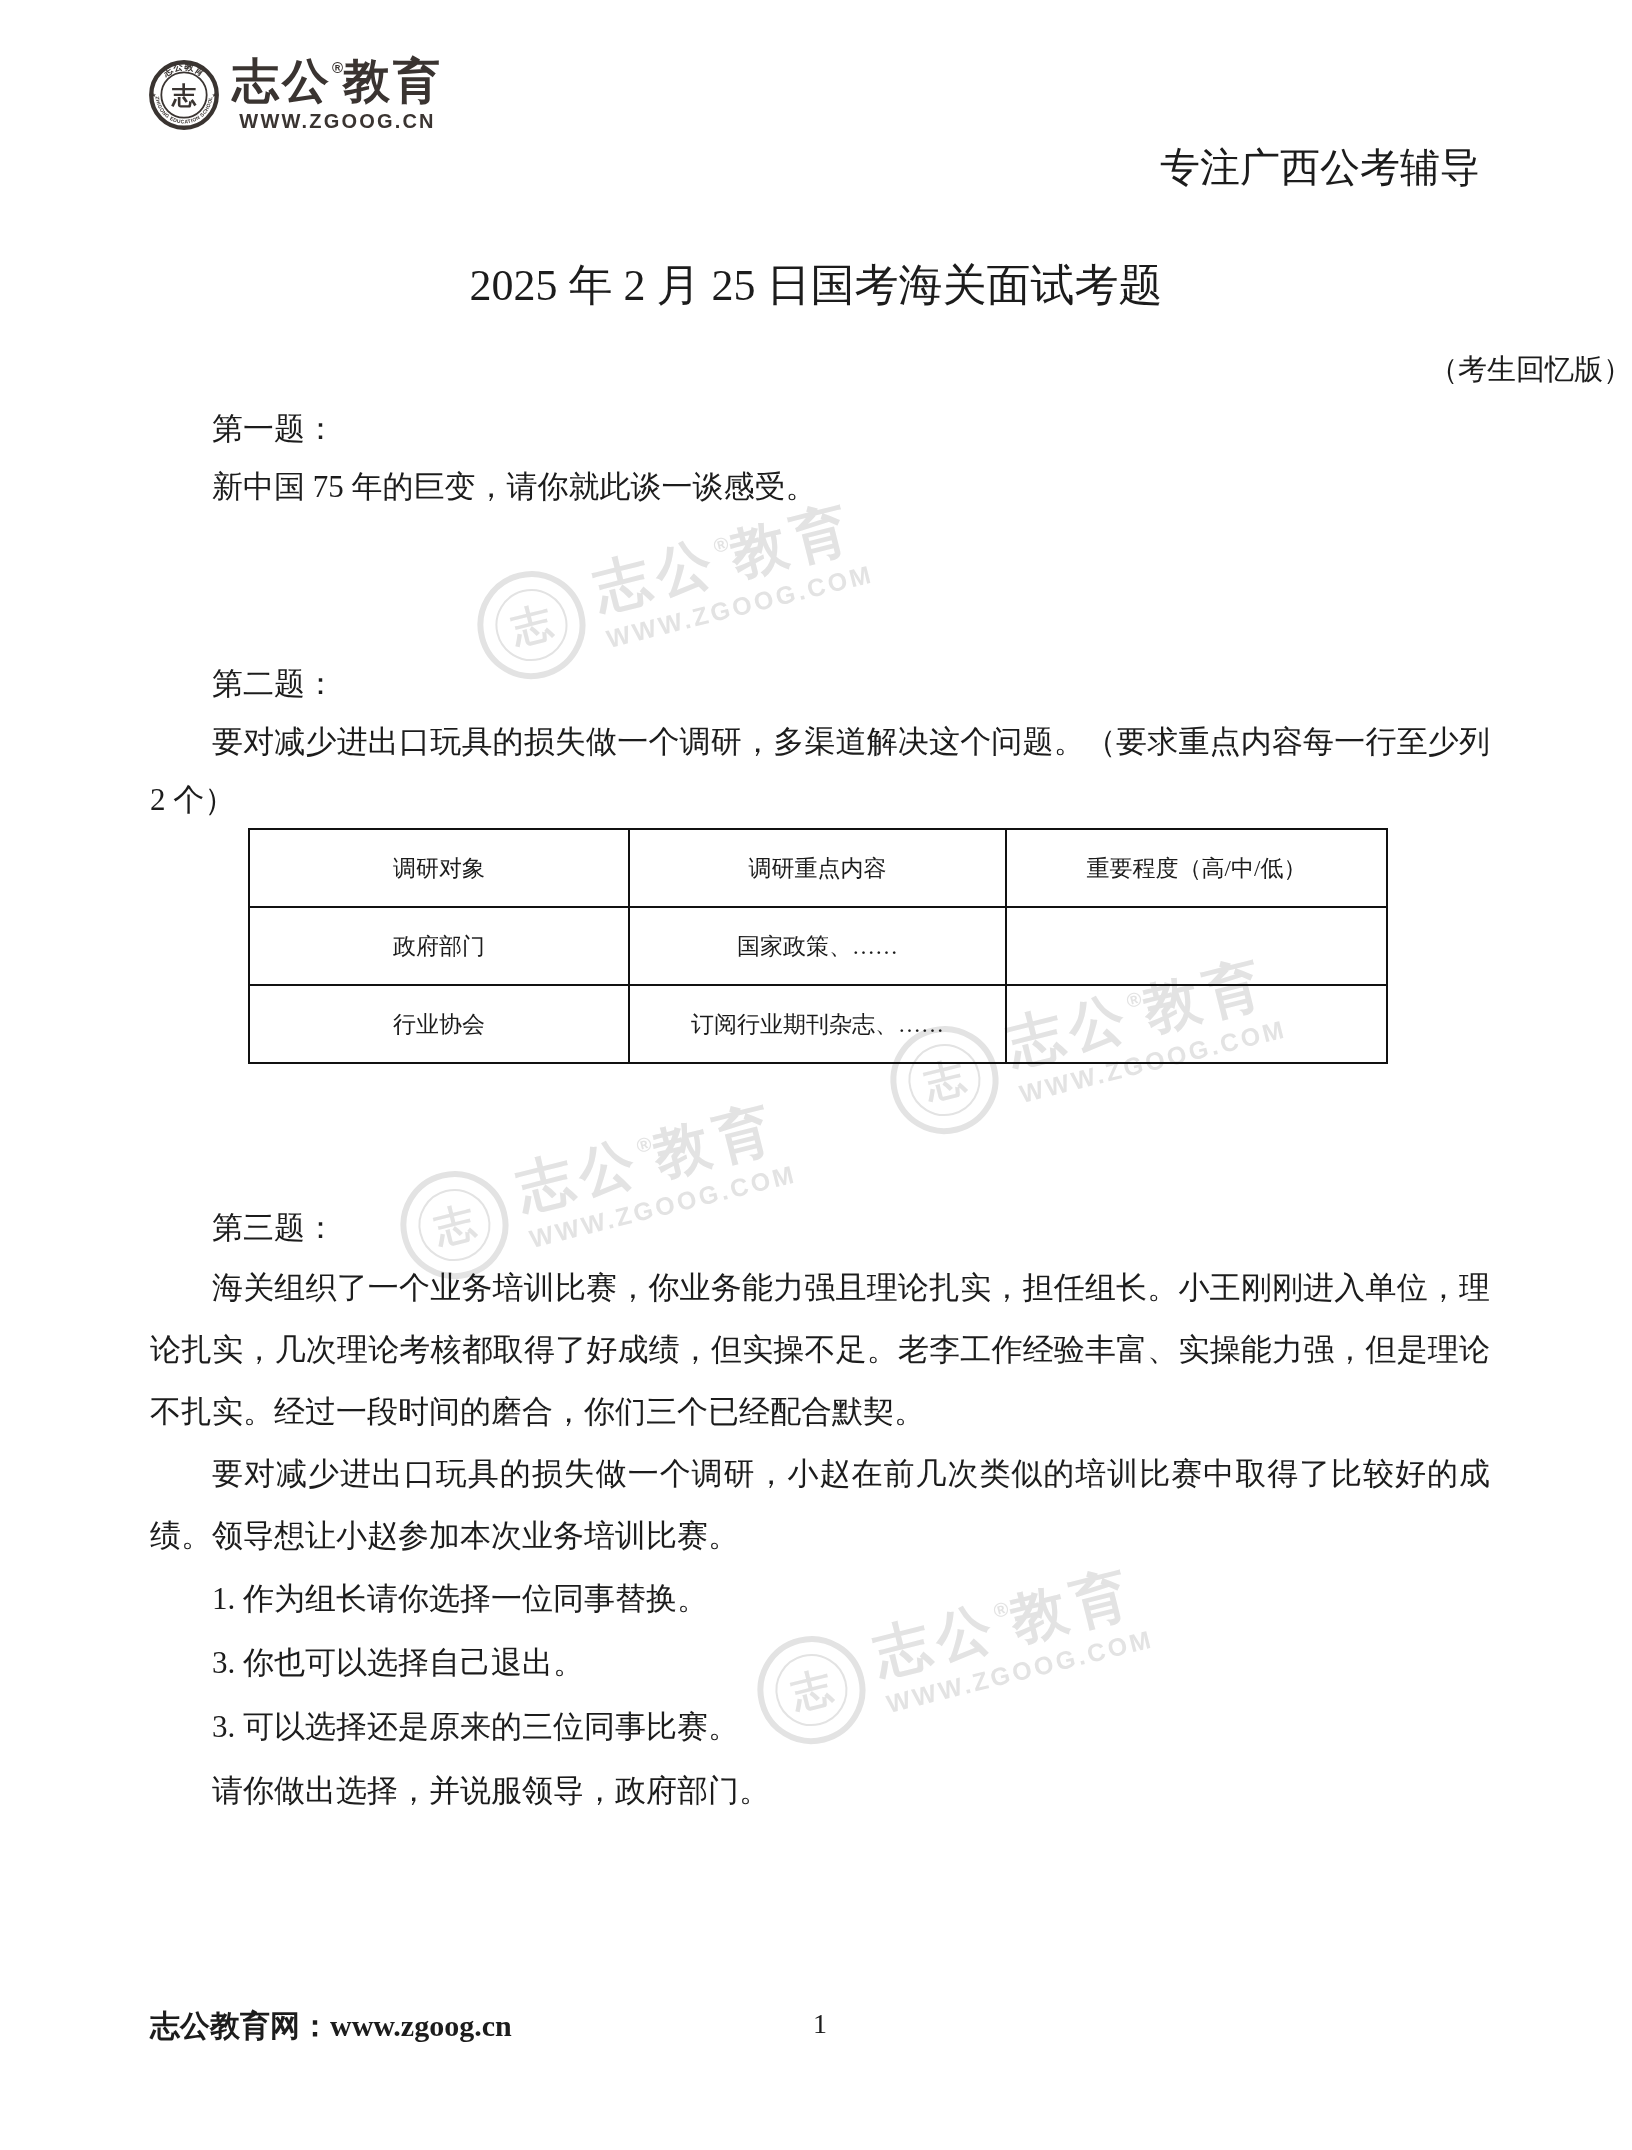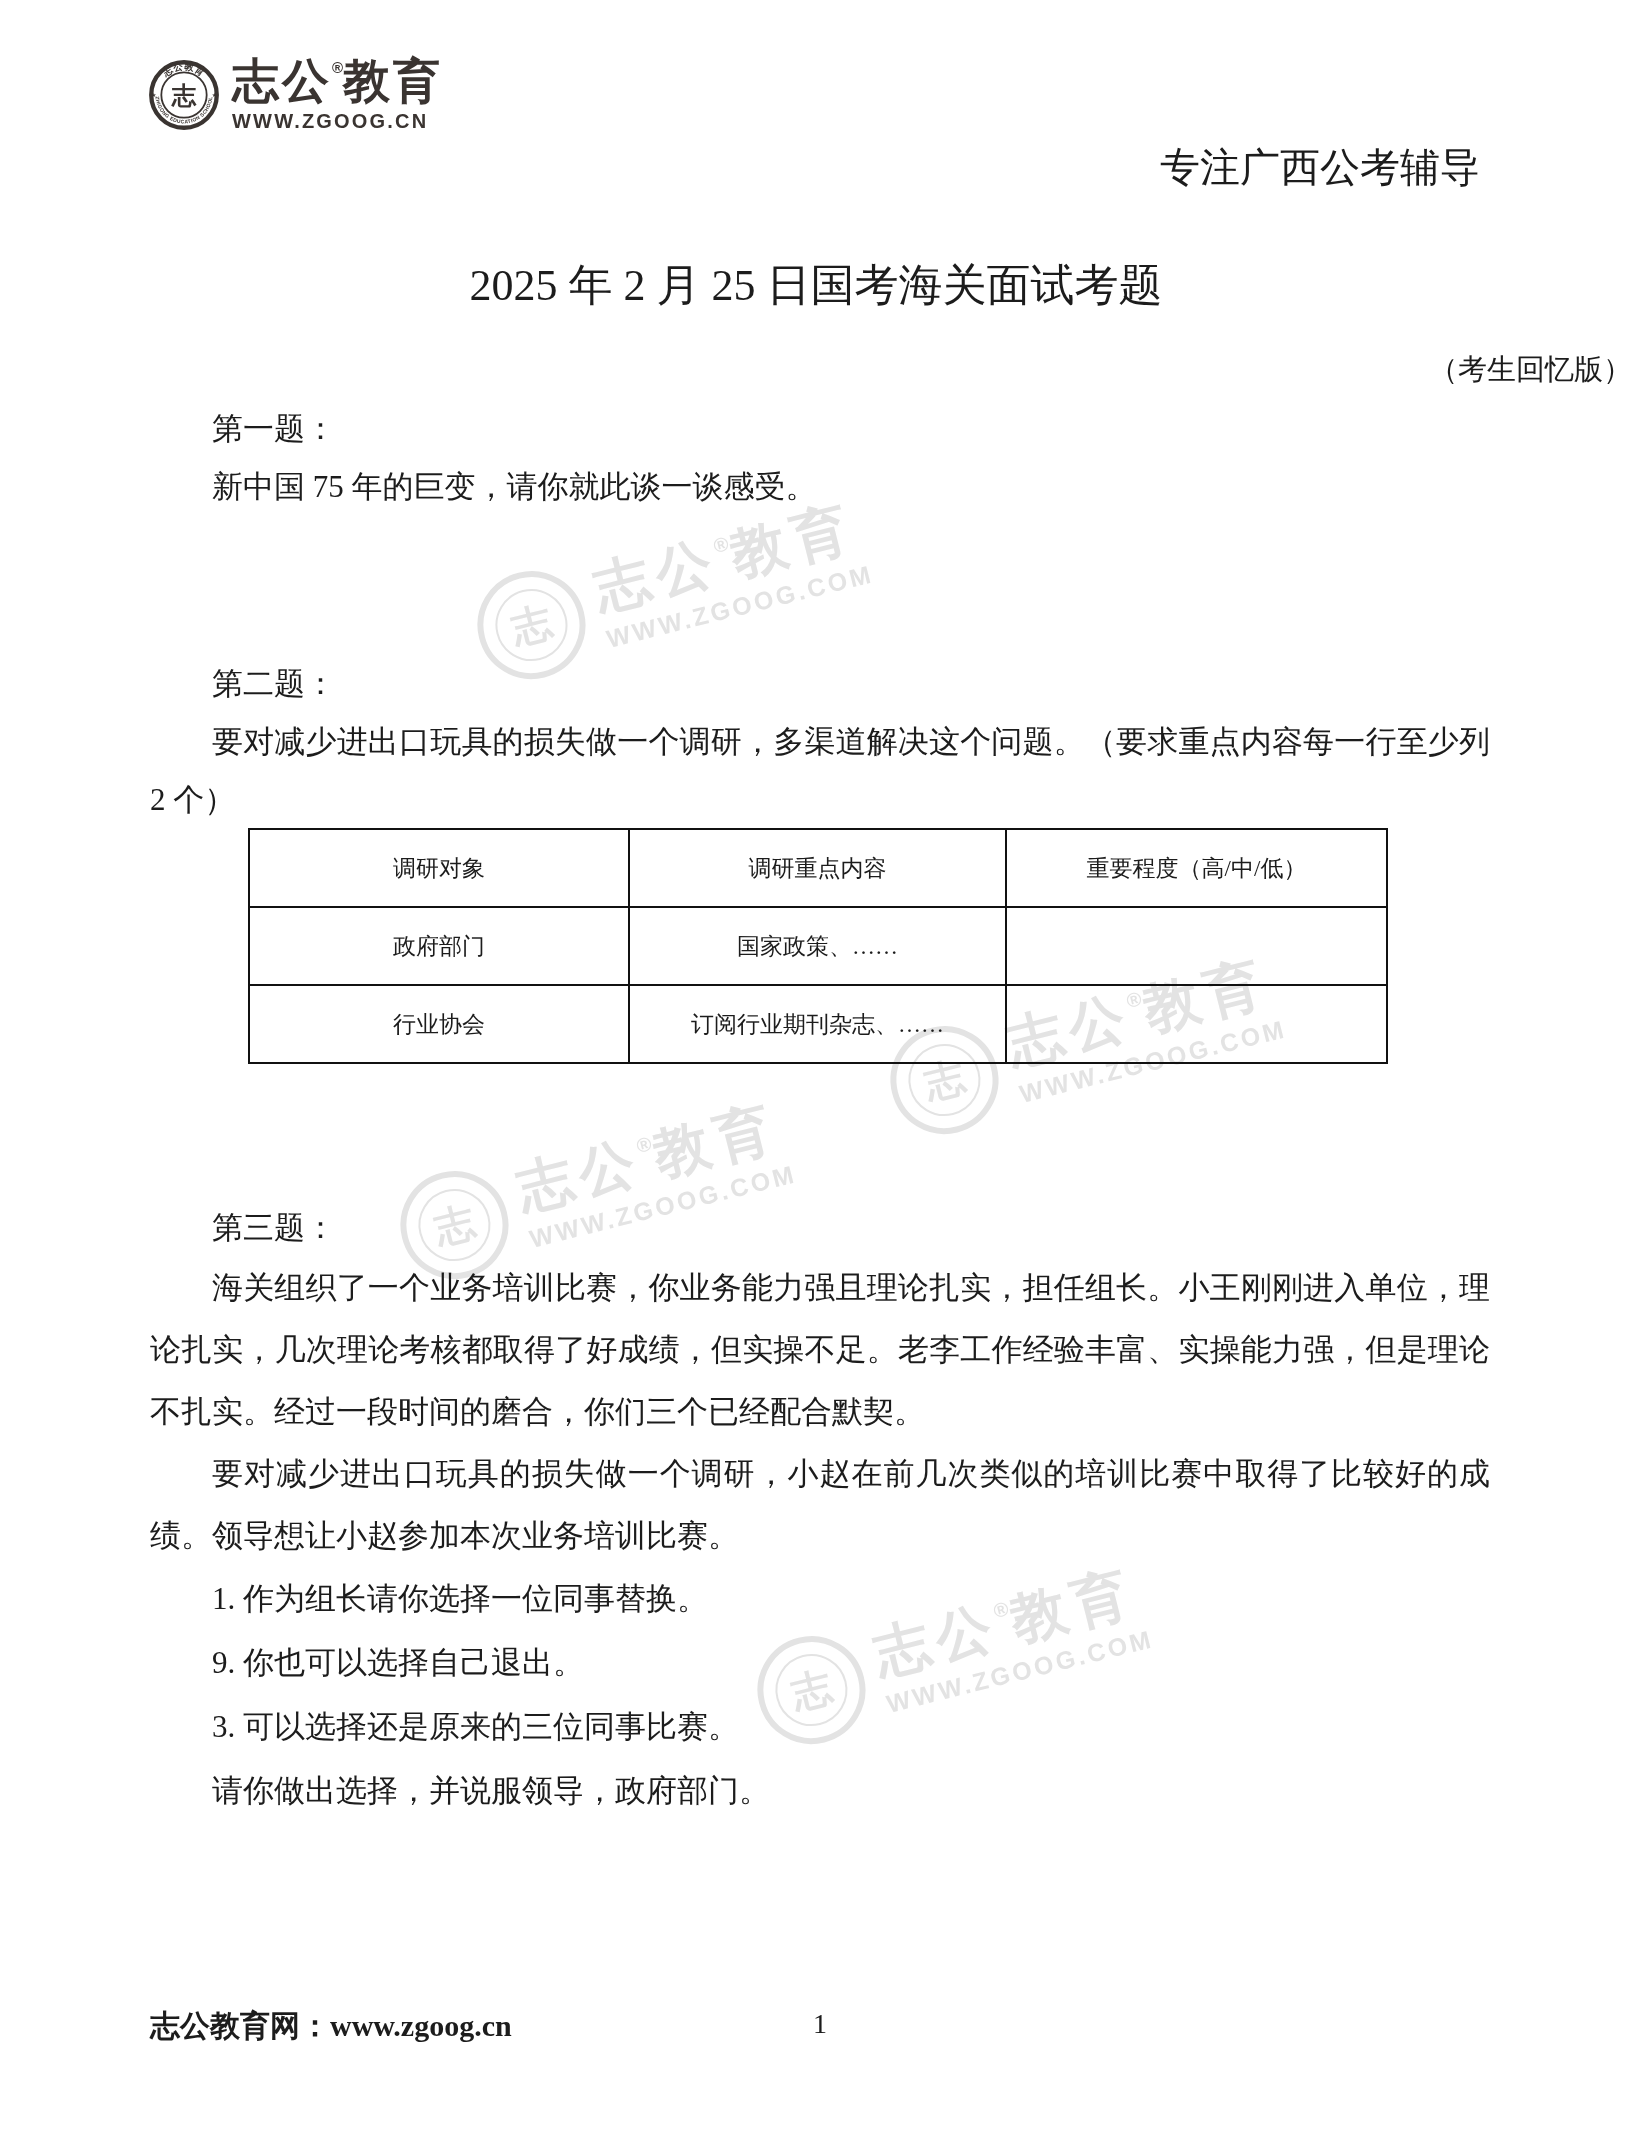--- a/index.html
+++ b/index.html
@@ -61,21 +61,21 @@
   .seal .seal-core{font-size:34px;font-weight:800;}
   .seal .seal-star{font-size:8px;}
   .logo-text{display:flex;flex-direction:column;}
   .logo-brand{
     font-family:"Liberation Sans","DejaVu Sans",sans-serif;
     font-weight:800;font-size:47px;line-height:1.05;letter-spacing:3px;color:var(--brand);
   }
   .logo-brand .reg{font-size:15px;position:relative;top:-24px;letter-spacing:0;}
   .logo-url{
     font-family:"Liberation Sans","DejaVu Sans",sans-serif;
-    font-weight:700;font-size:20px;letter-spacing:2.2px;margin-top:5px;color:var(--brand);
+    font-weight:700;font-size:20px;letter-spacing:2.2px;margin-top:5px;color:var(--brand);text-align:center;
   }
   .tagline{position:absolute;right:152px;top:140px;font-size:40px;z-index:2;}
   
   .abs{position:absolute;z-index:2;}
   .doc-title{top:256px;left:0;width:1632px;text-align:center;font-size:44px;line-height:60px;}
   .doc-subtitle{top:348px;left:0;width:1632px;text-align:right;font-size:29px;line-height:42px;}
   .para{position:absolute;left:150px;width:1340px;font-size:31px;line-height:58px;z-index:2;}
   .indent{text-indent:2em;}
   .justify{text-align:justify;}
   .q1-label{top:400px;}
@@ -201,20 +201,20 @@
       <td>订阅行业期刊杂志、……</td>
       <td></td>
     </tr>
   </tbody>
     </table>
 
   <div class="para indent q3-label">第三题：</div>
   <div class="para indent justify q3-p1">海关组织了一个业务培训比赛，你业务能力强且理论扎实，担任组长。小王刚刚进入单位，理论扎实，几次理论考核都取得了好成绩，但实操不足。老李工作经验丰富、实操能力强，但是理论不扎实。经过一段时间的磨合，你们三个已经配合默契。</div>
   <div class="para indent justify q3-p2">要对减少进出口玩具的损失做一个调研，小赵在前几次类似的培训比赛中取得了比较好的成绩。领导想让小赵参加本次业务培训比赛。</div>
   <div class="para indent q3-i1">1. 作为组长请你选择一位同事替换。</div>
-  <div class="para indent q3-i2">9. 你也可以选择自己退出。</div>
+  <div class="para indent q3-i2">3. 你也可以选择自己退出。</div>
   <div class="para indent q3-i3">3. 可以选择还是原来的三位同事比赛。</div>
   <div class="para indent q3-i4">请你做出选择，并说服领导，政府部门。</div>
 
   <div class="footer-site">志公教育网：www.zgoog.cn</div>
   <div class="footer-page">1</div>
 
 </div>
 
 </body></html>

